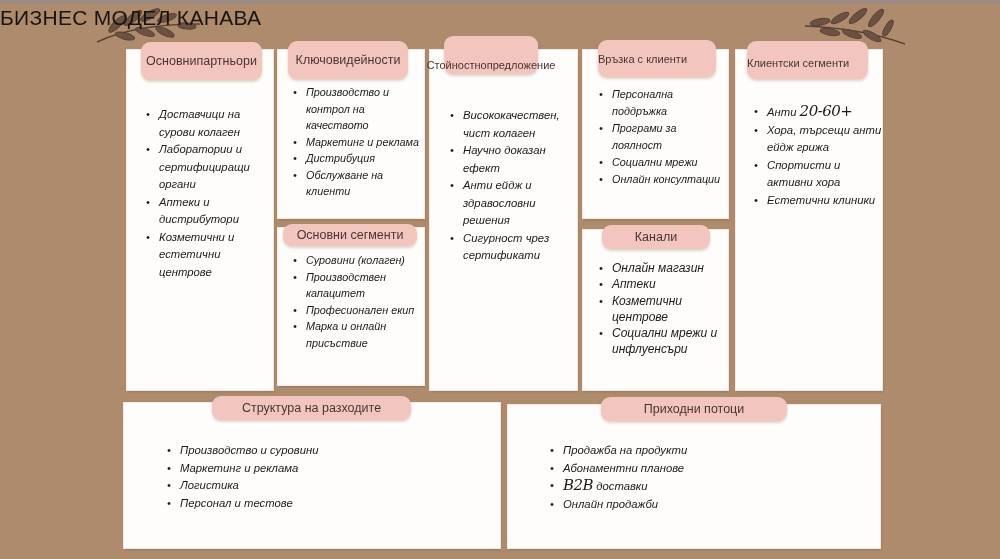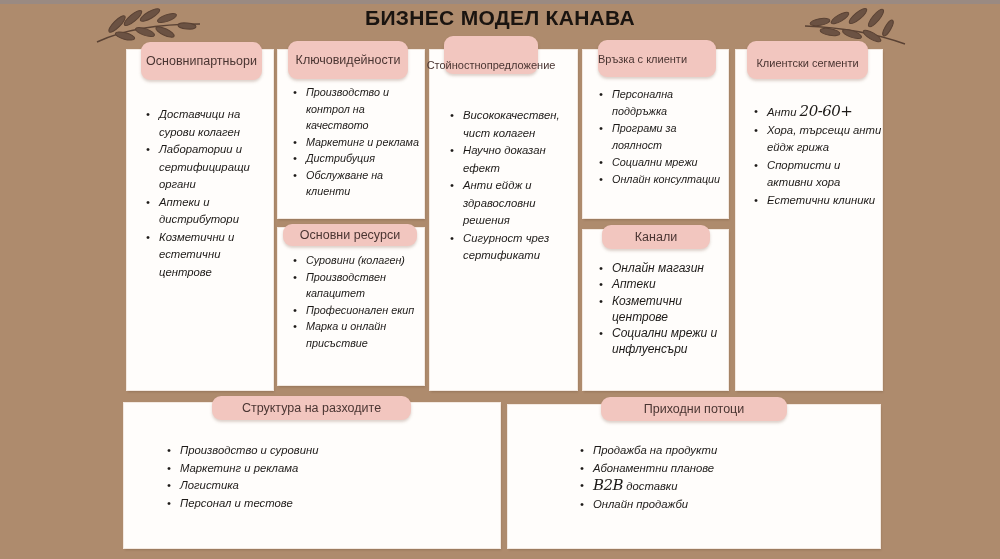--- a/index.html
+++ b/index.html
@@ -4,22 +4,22 @@
 <style>
   html, body { margin:0; padding:0; }
   body {
     width:1000px; height:559px; position:relative; overflow:hidden;
     background:#ae8b6d;
     font-family:"Liberation Sans", "DejaVu Sans", sans-serif;
     color:#1d1a18;
   }
   .topstrip { position:absolute; left:0; top:0; width:1000px; height:4px; background:#9a8a82; }
   .title {
-    position:absolute; left:0; top:6px; width:1000px; text-align:center;
-    font-size:21px; letter-spacing:0.3px; color:#1a1410;font-weight:bold;
+    position:absolute; left:0; top:6px; width:1000px; 
+    font-size:21px; letter-spacing:0.3px; color:#1a1410;
   }
   .sprig { position:absolute; }
   .card {
     position:absolute; background:#fffdfb;
     box-shadow: 0 0 0 1px #f3e9e1, 1px 2px 2px rgba(80,55,35,0.25);
   }
   .tab {
     position:absolute; background:#f2c6bf; border-radius:9px;
     color:#4a3532; text-align:center; font-size:12.5px; line-height:19px;
     box-shadow: 0 2px 3px rgba(120,80,60,0.25);
@@ -89,21 +89,21 @@
 </div>
 <ul class="items" style="left:293px;top:84px;width:132px;font-size:10.8px;line-height:16.5px;">
   <li>Производство и контрол на качеството</li>
   <li>Маркетинг и реклама</li>
   <li>Дистрибуция</li>
   <li>Обслужване на клиенти</li>
 </ul>
 
 <div class="card" style="left:278px;top:228px;width:146px;height:157px;"></div>
 <div class="tab" style="left:283px;top:224px;width:134px;height:22px;">
-  <span>Основни ресурси</span>
+  <span>Основни сегменти</span>
 </div>
 <ul class="items" style="left:293px;top:252px;width:128px;font-size:10.8px;line-height:16.5px;">
   <li>Суровини (колаген)</li>
   <li>Производствен капацитет</li>
   <li>Професионален екип</li>
   <li>Марка и онлайн присъствие</li>
 </ul>
 
 <div class="card" style="left:430px;top:50px;width:147px;height:340px;"></div>
 <div class="tab small" style="left:444px;top:36px;width:94px;height:38px;align-items:flex-end;">
@@ -133,21 +133,21 @@
   <span>Канали</span>
 </div>
 <ul class="items" style="left:599px;top:260px;width:128px;font-size:12px;line-height:16.3px;">
   <li>Онлайн магазин</li>
   <li>Аптеки</li>
   <li>Козметични центрове</li>
   <li>Социални мрежи и инфлуенсъри</li>
 </ul>
 
 <div class="card" style="left:736px;top:50px;width:146px;height:340px;"></div>
-<div class="tab small" style="left:747px;top:41px;width:121px;height:38px;justify-content:center;padding-top:7px;box-sizing:border-box;">
+<div class="tab small" style="left:747px;top:41px;width:121px;height:38px;justify-content:flex-start;padding-top:7px;box-sizing:border-box;">
   <span>Клиентски сегменти</span>
 </div>
 <ul class="items" style="left:754px;top:103px;width:128px;">
   <li><span>Анти </span><span class="serif">20-60+</span></li>
   <li>Хора, търсещи анти ейдж грижа</li>
   <li>Спортисти и активни хора</li>
   <li>Естетични клиники</li>
 </ul>
 
 <div class="card" style="left:124px;top:403px;width:376px;height:145px;"></div>
@@ -158,18 +158,18 @@
   <li>Производство и суровини</li>
   <li>Маркетинг и реклама</li>
   <li>Логистика</li>
   <li>Персонал и тестове</li>
 </ul>
 
 <div class="card" style="left:508px;top:405px;width:372px;height:143px;"></div>
 <div class="tab" style="left:601px;top:397px;width:186px;height:24px;">
   <span>Приходни потоци</span>
 </div>
-<ul class="items" style="left:580px;top:442px;width:300px;">
+<ul class="items" style="left:550px;top:442px;width:300px;">
   <li>Продажба на продукти</li>
   <li>Абонаментни планове</li>
   <li><span class="serif">B2B</span><span> доставки</span></li>
   <li>Онлайн продажби</li>
 </ul>
 
 </body></html>

